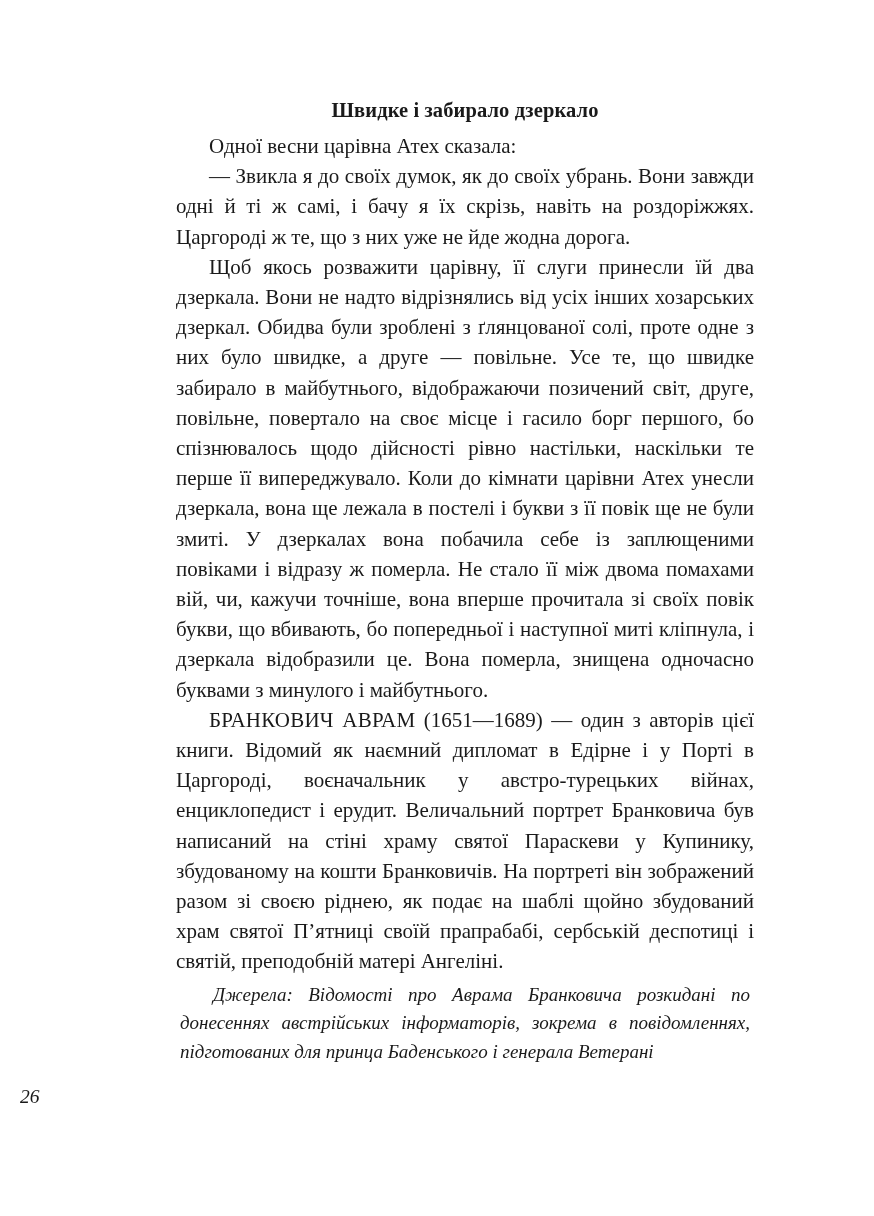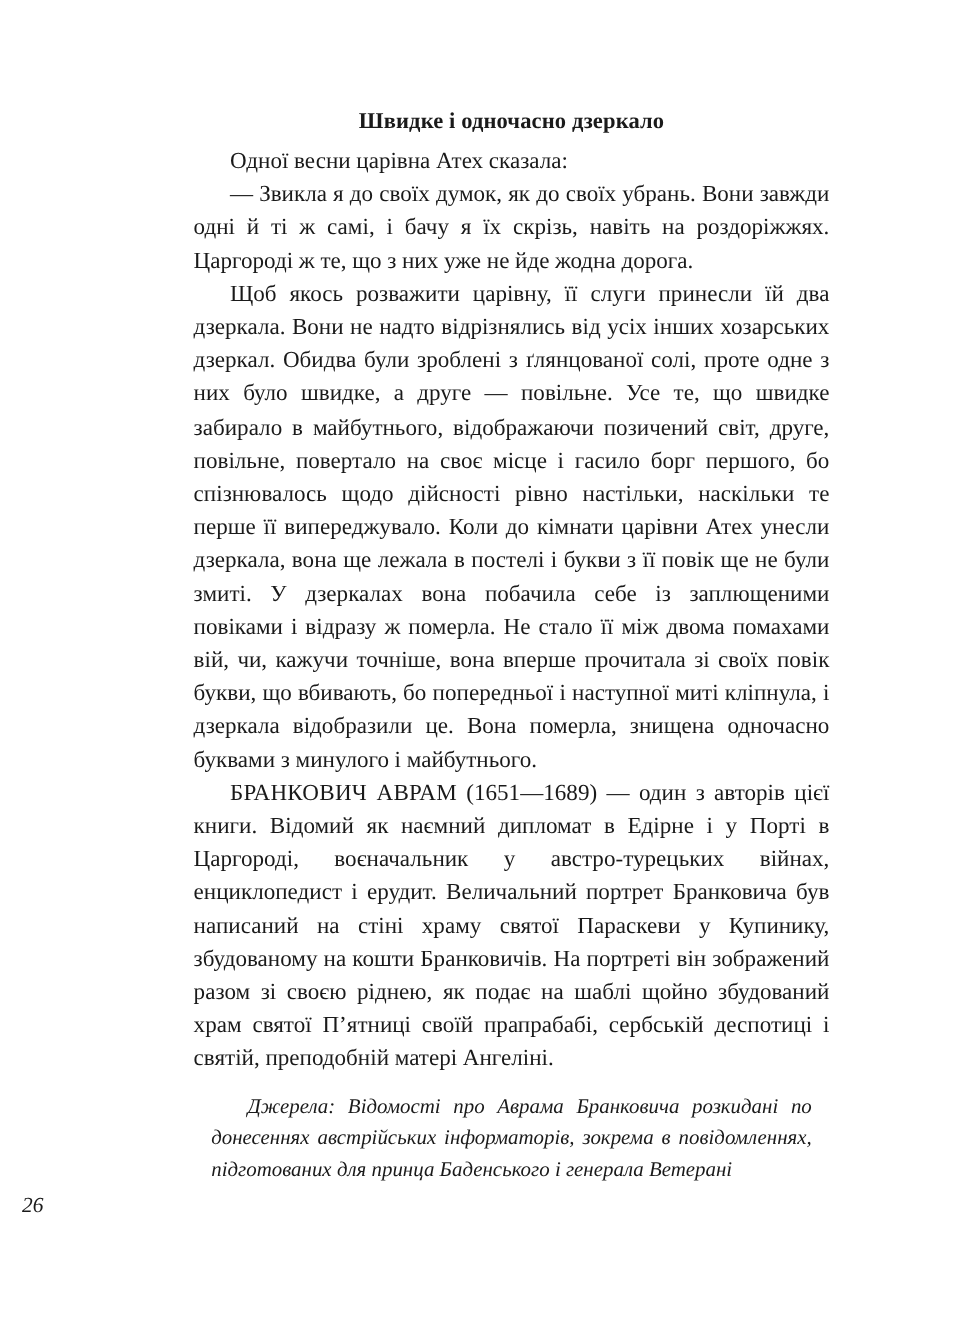--- a/index.html
+++ b/index.html
@@ -71,21 +71,21 @@
     font-weight: normal;
     letter-spacing: 0.2px;
   }
 
   p.source-note {
     font-size: 19px;
     line-height: 28.5px;
     font-style: italic;
     text-align: justify;
     text-justify: inter-word;
-    margin: 16px;
+    margin: 4px;
     text-indent: 33px;
   }
 
   .source-label {
     font-style: italic;
   }
 
   .page-number {
     position: absolute;
     left: 0;
@@ -98,21 +98,21 @@
     padding-left: 20px;
   }
 </style>
 </head>
 <body>
 
 <div class="page">
 
   <div class="text-column">
 
-    <h1 class="section-title">Швидке і одночасно дзеркало</h1>
+    <h1 class="section-title">Швидке і забирало дзеркало</h1>
 
     <div class="par-block">
       <p class="body-par">Одної весни царівна Атех сказала:</p>
       <p class="body-par">— Звикла я до своїх думок, як до своїх убрань. Вони завжди одні й ті ж самі, і бачу я їх скрізь, навіть на роздоріжжях. Царгороді ж те, що з них уже не йде жодна дорога.</p>
       <p class="body-par">Щоб якось розважити царівну, її слуги принесли їй два дзеркала. Вони не надто відрізнялись від усіх інших хозарських дзеркал. Обидва були зроблені з ґлянцованої солі, проте одне з них було швидке, а друге — повільне. Усе те, що швидке забирало в майбутнього, відображаючи позичений світ, друге, повільне, повертало на своє місце і гасило борг першого, бо спізнювалось щодо дійсності рівно настільки, наскільки те перше її випереджувало. Коли до кімнати царівни Атех унесли дзеркала, вона ще лежала в постелі і букви з її повік ще не були змиті. У дзеркалах вона побачила себе із заплющеними повіками і відразу ж померла. Не стало її між двома помахами вій, чи, кажучи точніше, вона вперше прочитала зі своїх повік букви, що вбивають, бо попередньої і наступної миті кліпнула, і дзеркала відобразили це. Вона померла, знищена одночасно буквами з минулого і майбутнього.</p>
     </div>
 
     <p class="body-par gap-before"><span class="name-lead">БРАНКОВИЧ АВРАМ</span><span> (1651—1689) — один з авторів цієї книги. Відомий як наємний дипломат в Едірне і у Порті в Царгороді, воєначальник у австро-турецьких війнах, енциклопедист і ерудит. Величальний портрет Бранковича був написаний на стіні храму святої Параскеви у Купинику, збудованому на кошти Бранковичів. На портреті він зображений разом зі своєю ріднею, як подає на шаблі щойно збудований храм святої П’ятниці своїй прапрабабі, сербській деспотиці і святій, преподобній матері Ангеліні.</span></p>
 
     <p class="source-note gap-before"><span class="source-label">Джерела:</span><span> Відомості про Аврама Бранковича розкидані по донесеннях австрійських інформаторів, зокрема в повідомленнях, підготованих для принца Баденського і генерала Ветерані</span></p>

